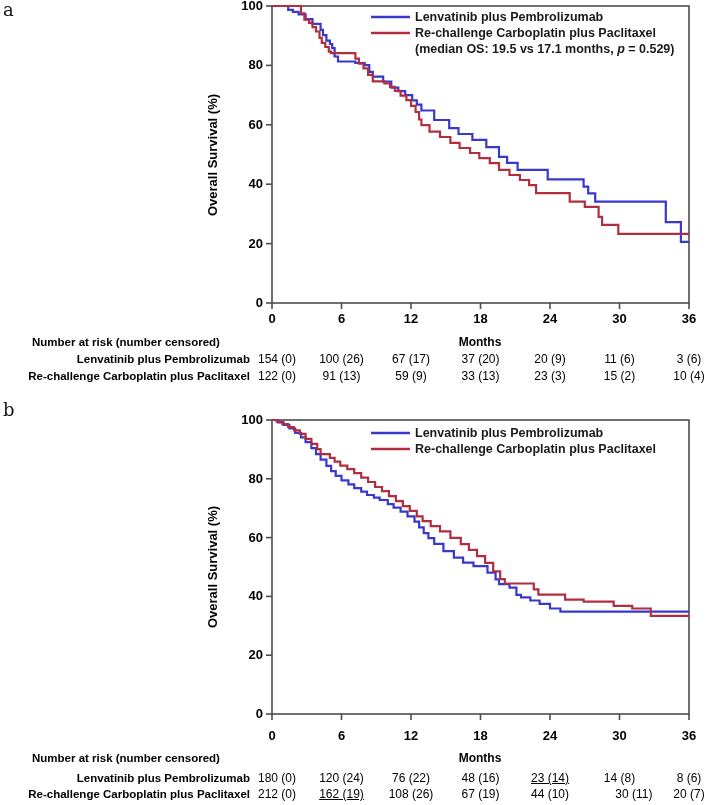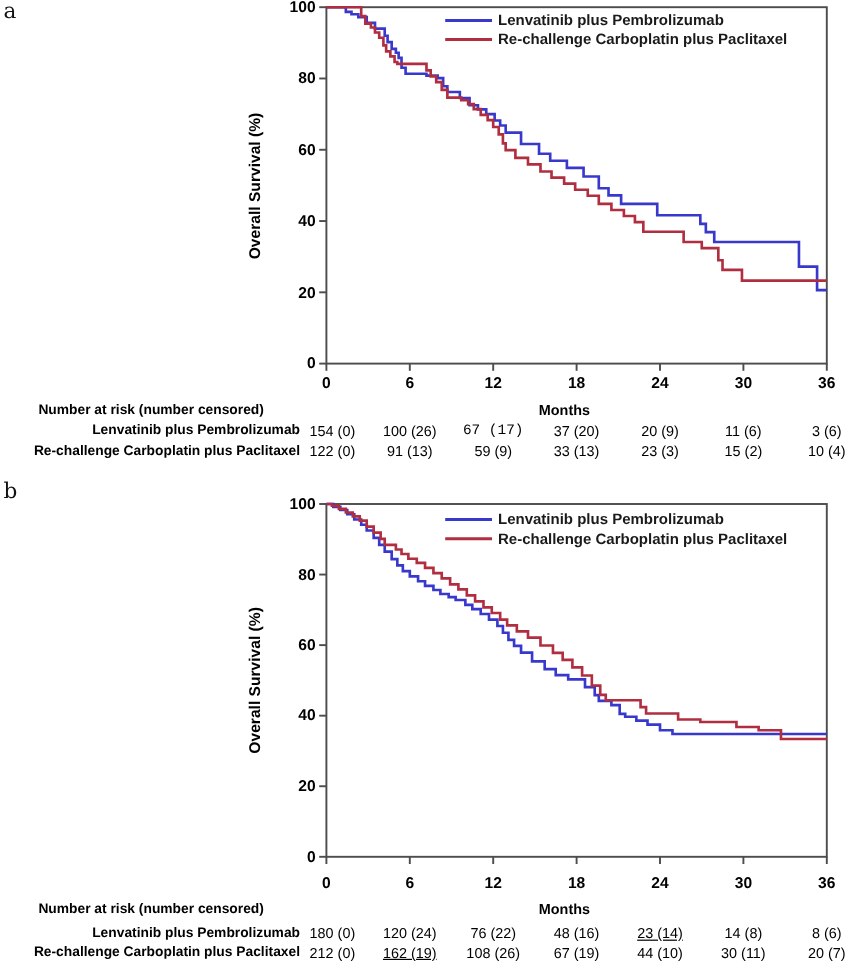--- a/index.html
+++ b/index.html
@@ -12,21 +12,21 @@
            transform:translate(-50%,-50%) rotate(-90deg);}
   .legend{position:absolute;left:415px;font-weight:bold;font-size:12.5px;
           line-height:16px;white-space:nowrap;color:#1a1a1a;}
   .it{font-style:italic;}
   .ytick{position:absolute;left:221px;width:42px;text-align:right;
          font-weight:bold;font-size:13px;line-height:16px;}
   .xtick{position:absolute;width:40px;text-align:center;
          font-weight:bold;font-size:13px;line-height:16px;}
   .rt-header{position:absolute;left:32px;font-weight:bold;font-size:11.5px;
              line-height:14px;white-space:nowrap;}
-  .rt-months{position:absolute;left:449px;width:62px;
+  .rt-months{position:absolute;left:449px;width:62px;text-align:center;
              font-weight:bold;font-size:12px;line-height:14px;}
   .rt-label{position:absolute;left:0;width:250px;text-align:right;
             font-weight:bold;font-size:11.5px;line-height:14px;white-space:nowrap;}
   .rtval{position:absolute;width:66px;text-align:center;font-size:12px;line-height:14px;}
 </style>
 </head>
 <body>
 
 <div class="figure">
   <svg id="chart-svg" width="708" height="805">
@@ -70,20 +70,21 @@
 
   <div class="panel-letter" style="top:0px;">a</div>
   <div class="panel-letter" style="top:400px;">b</div>
 
   <div class="y-title" style="left:212px;top:155px;">Overall Survival (%)</div>
   <div class="y-title" style="left:212px;top:567px;">Overall Survival (%)</div>
 
   <div class="legend" style="top:9px;">
     <div>Lenvatinib plus Pembrolizumab</div>
     <div>Re-challenge Carboplatin plus Paclitaxel</div>
+    <div><span>(median OS: 19.5 vs 17.1 months, </span><span class="it">p</span><span> = 0.529)</span></div>
   </div>
 
   <div class="legend" style="top:425px;">
     <div>Lenvatinib plus Pembrolizumab</div>
     <div>Re-challenge Carboplatin plus Paclitaxel</div>
   </div>
 
   <div class="rt-header" style="top:335px;">Number at risk (number censored)</div>
   <div class="rt-months" style="top:335px;">Months</div>
   <div class="rt-label" style="top:352px;">Lenvatinib plus Pembrolizumab</div>
@@ -101,21 +102,21 @@
     <div class="ytick" style="top: 295px;">0</div>
     <div class="xtick" style="left: 252px; top: 311px;">0</div>
     <div class="xtick" style="left: 321.5px; top: 311px;">6</div>
     <div class="xtick" style="left: 391px; top: 311px;">12</div>
     <div class="xtick" style="left: 460.5px; top: 311px;">18</div>
     <div class="xtick" style="left: 530px; top: 311px;">24</div>
     <div class="xtick" style="left: 599.5px; top: 311px;">30</div>
     <div class="xtick" style="left: 669px; top: 311px;">36</div>
     <div class="rtval" style="left: 244px; top: 352px; text-align: center;">154 (0)</div>
     <div class="rtval" style="left: 308.5px; top: 352px;">100 (26)</div>
-    <div class="rtval" style="left: 378px; top: 352px; font-family: Liberation Mono, monospace;">67 (17)</div>
+    <div class="rtval" style="left: 378px; top: 352px;">67 (17)</div>
     <div class="rtval" style="left: 447.5px; top: 352px;">37 (20)</div>
     <div class="rtval" style="left: 517px; top: 352px;">20 (9)</div>
     <div class="rtval" style="left: 586.5px; top: 352px;">11 (6)</div>
     <div class="rtval" style="left: 656px; top: 352px;">3 (6)</div>
     <div class="rtval" style="left: 244px; top: 369px;">122 (0)</div>
     <div class="rtval" style="left: 308.5px; top: 369px;">91 (13)</div>
     <div class="rtval" style="left: 378px; top: 369px;">59 (9)</div>
     <div class="rtval" style="left: 447.5px; top: 369px;">33 (13)</div>
     <div class="rtval" style="left: 517px; top: 369px;">23 (3)</div>
     <div class="rtval" style="left: 586.5px; top: 369px;">15 (2)</div>
@@ -138,15 +139,15 @@
     <div class="rtval" style="left: 378px; top: 771px;">76 (22)</div>
     <div class="rtval" style="left: 447.5px; top: 771px;">48 (16)</div>
     <div class="rtval" style="left: 517px; top: 771px; text-decoration: underline;">23 (14)</div>
     <div class="rtval" style="left: 586.5px; top: 771px;">14 (8)</div>
     <div class="rtval" style="left: 656px; top: 771px;">8 (6)</div>
     <div class="rtval" style="left: 244px; top: 787px;">212 (0)</div>
     <div class="rtval" style="left: 308.5px; top: 787px; text-decoration: underline;">162 (19)</div>
     <div class="rtval" style="left: 378px; top: 787px;">108 (26)</div>
     <div class="rtval" style="left: 447.5px; top: 787px;">67 (19)</div>
     <div class="rtval" style="left: 517px; top: 787px;">44 (10)</div>
-    <div class="rtval" style="left: 586.5px; top: 787px;">30 (11)</div>
+    <div class="rtval" style="left: 586.5px; top: 787px; text-align: right;">30 (11)</div>
     <div class="rtval" style="left: 656px; top: 787px;">20 (7)</div>
   </div>
 
 </body></html>

